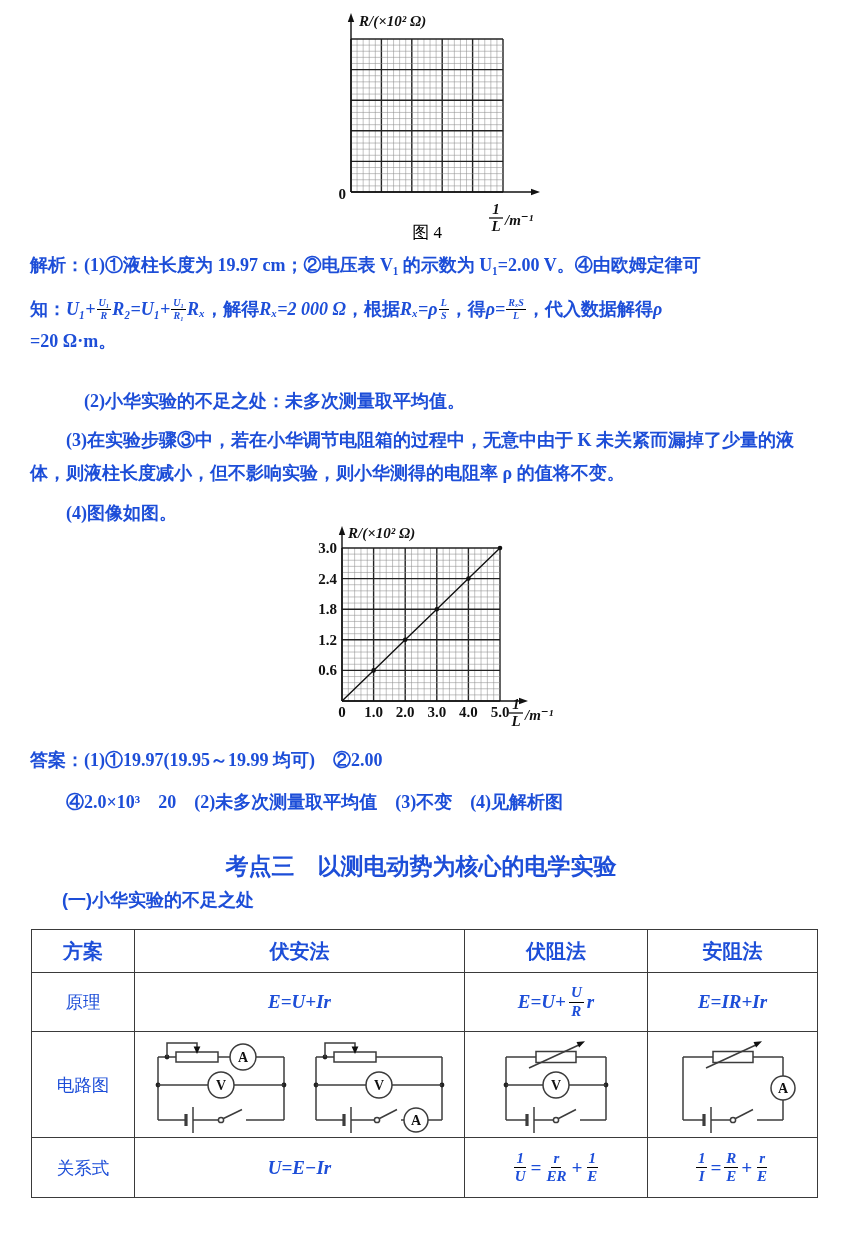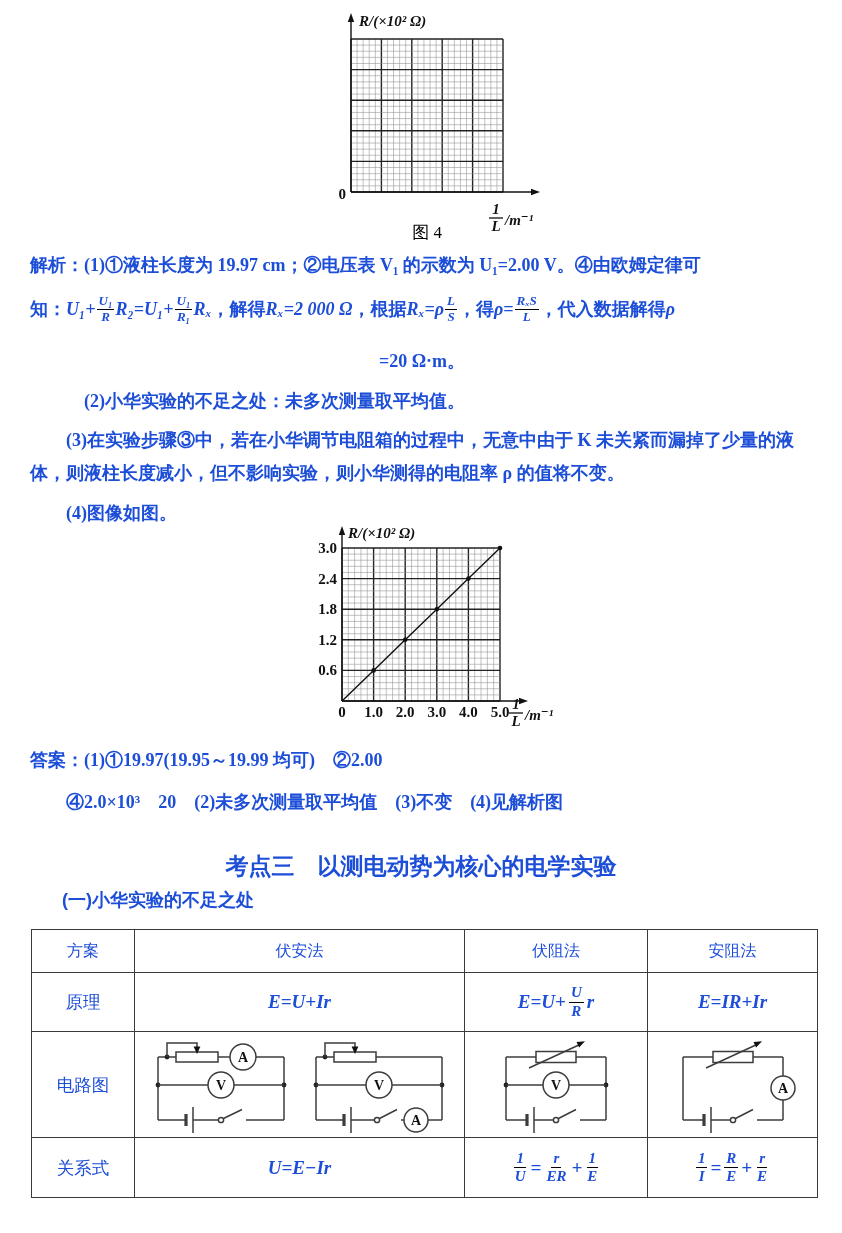--- a/index.html
+++ b/index.html
@@ -6,21 +6,21 @@
   .page{position:relative;width:842px;height:1233px;background:#fff;overflow:hidden;
         font-family:"Liberation Serif","DejaVu Serif",serif;color:#1d4ed8;}
   .abs{position:absolute;}
   .cn{font-family:"Liberation Serif","DejaVu Serif",serif;font-weight:700;font-size:18px;}
   .hei{font-family:"Liberation Sans","DejaVu Sans",sans-serif;font-weight:700;font-size:18px;}
   .bodyline{font-weight:700;font-size:18px;line-height:33px;width:784px;}
   .indent{text-indent:36px;}
   .math{font-style:italic;font-weight:700;font-family:"Liberation Serif","DejaVu Serif",serif;}
   .fline{display:flex;align-items:center;flex-wrap:nowrap;font-size:18px;font-weight:700;}
   .frac{display:inline-flex;flex-direction:column;align-items:center;vertical-align:middle;
-        font-size:13px;line-height:1.15;font-weight:700;font-style:italic;margin:0 1px;}
+        font-size:10px;line-height:1.15;font-weight:700;font-style:italic;margin:0 1px;}
   .frac .top{border-bottom:1.4px solid #000;padding:0 2px;}
   .frac .bot{padding:0 2px;}
   
   svg text{font-family:"Liberation Serif","DejaVu Serif",serif;}
   .gmin{stroke:#8f8f8f;stroke-width:0.55;}
   .gmaj{stroke:#222;stroke-width:1.4;}
   .axis{stroke:#111;stroke-width:1.4;fill:none;}
   .axfill{fill:#111;stroke:none;}
   .ticktext{font-size:15px;font-weight:700;fill:#111;}
   .lbltext{font-size:15px;font-weight:700;font-style:italic;fill:#111;}
@@ -32,21 +32,21 @@
   .comp{fill:#fff;stroke:#3c3c3c;stroke-width:1.5;}
   .dot{fill:#222;stroke:none;}
   .meterchar{font-size:14px;font-weight:700;fill:#111;}
   
   .sheet{position:absolute;left:31px;top:929px;width:785px;border:1.5px solid #3a3a3a;
          display:grid;grid-template-columns:103px 330px 183px 169px;grid-template-rows:43px 59px 106px 59px;}
   .cell{border-right:1.2px solid #3a3a3a;border-bottom:1.2px solid #3a3a3a;
         display:flex;align-items:center;justify-content:center;gap:2px;}
   .cell.lastc{border-right:none;}
   .cell.lastr{border-bottom:none;}
-  .thead{font-size:16px;font-weight:400;}
+  .thead{font-size:20px;font-weight:700;}
   .rowlab{font-size:17.5px;font-weight:400;}
   .formula{font-size:19px;font-weight:700;font-style:italic;}
   .tfrac{font-size:15px;}
 </style>
 </head>
 <body>
 
 <div class="page">
 
   <svg class="abs" style="left:333px;top:8px;" width="240" height="238" viewBox="0 0 240 238">
@@ -147,21 +147,21 @@
     <span class="cn">，得 </span>
     <span class="math">ρ=</span>
     <span class="frac">
         <span class="top">RₓS</span>
         <span class="bot">L</span>
       </span>
     <span class="cn">，代入数据解得 </span>
     <span class="math">ρ</span>
   </div>
 
-  <div class="abs bodyline" style="left:30px;top:345px;text-align:center;">=20 Ω·m。</div>
+  <div class="abs bodyline" style="left:30px;top:325px;">=20 Ω·m。</div>
   <div class="abs bodyline indent" style="left:48px;top:385px;">(2)小华实验的不足之处：未多次测量取平均值。</div>
   <div class="abs bodyline indent" style="left:30px;top:424px;">(3)在实验步骤③中，若在小华调节电阻箱的过程中，无意中由于 K 未关紧而漏掉了少量的液体，则液柱长度减小，但不影响实验，则小华测得的电阻率 ρ 的值将不变。</div>
   <div class="abs bodyline indent" style="left:30px;top:497px;">(4)图像如图。</div>
 
   <svg class="abs" style="left:300px;top:522px;" width="255" height="220" viewBox="0 0 255 220">
     <g>
         <line x1="42" y1="26" x2="42" y2="179" class="gmaj"></line>
         <line x1="48.32" y1="26" x2="48.32" y2="179" class="gmin"></line>
         <line x1="54.64" y1="26" x2="54.64" y2="179" class="gmin"></line>
         <line x1="60.96" y1="26" x2="60.96" y2="179" class="gmin"></line>

